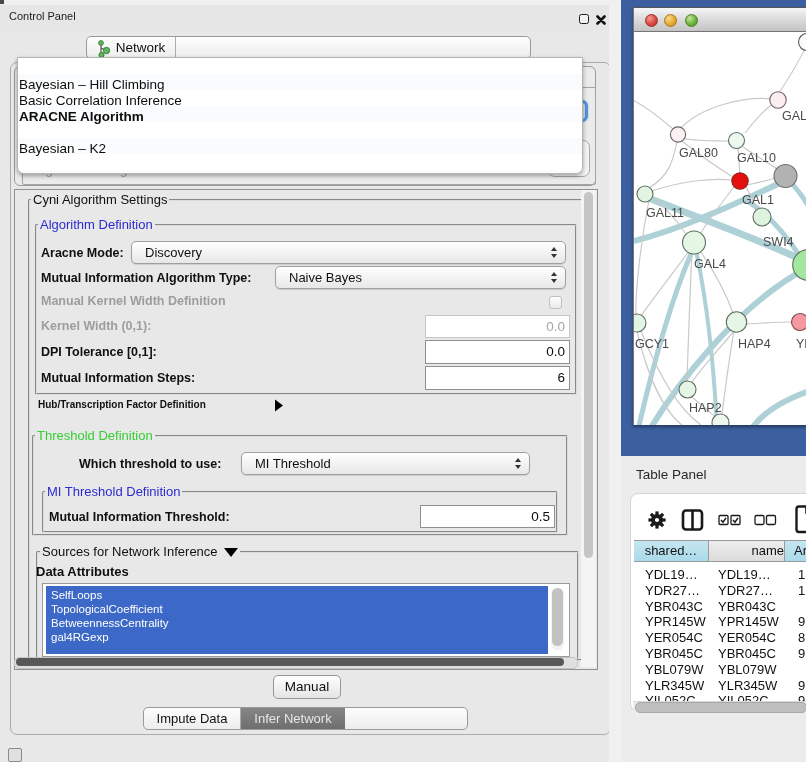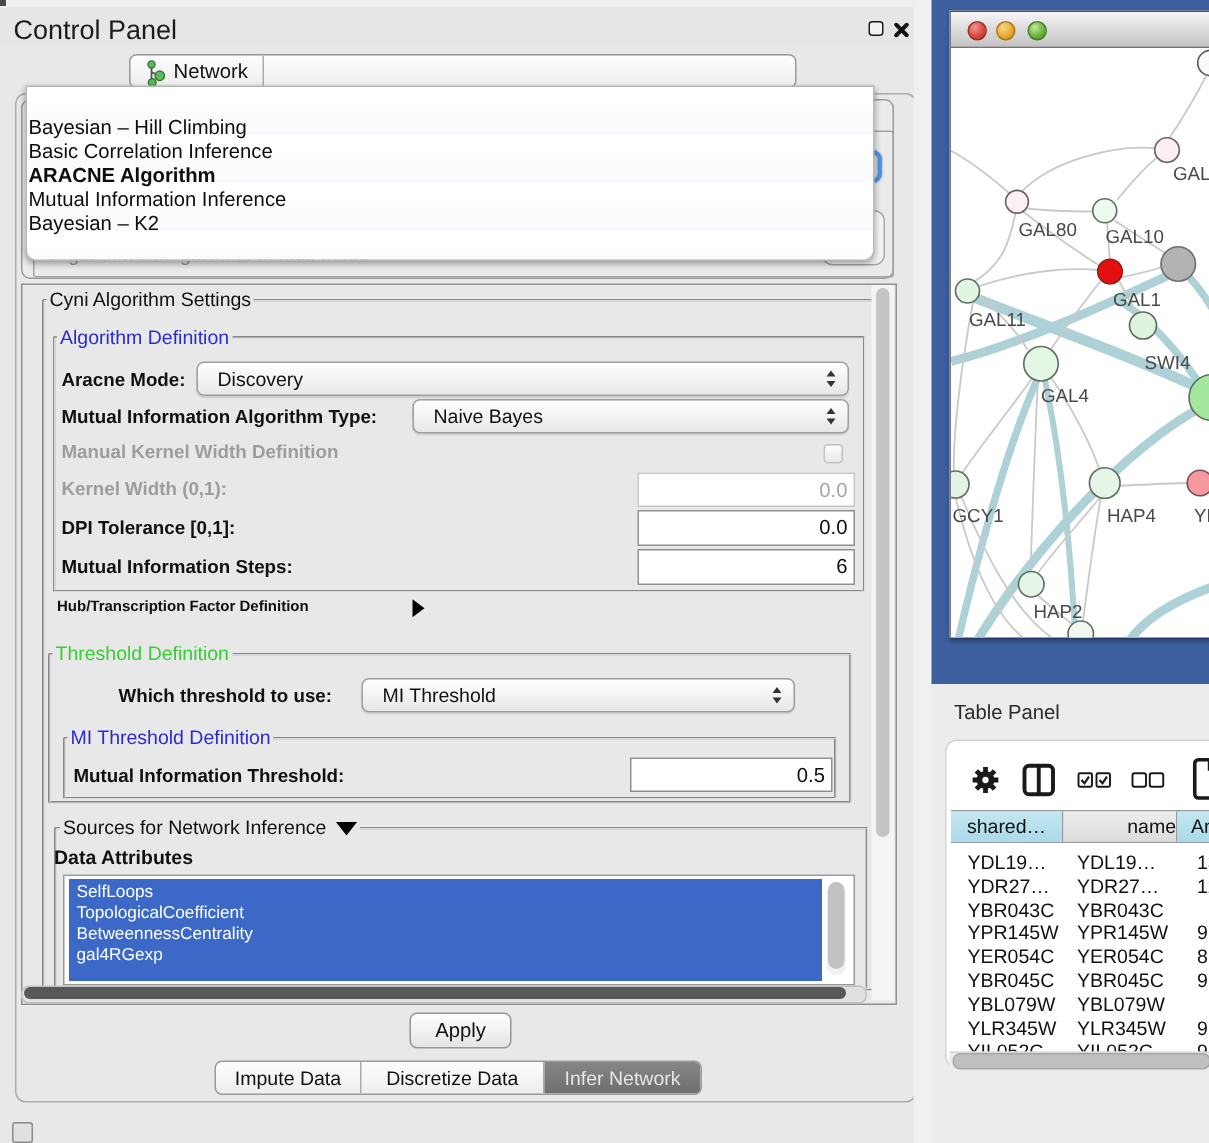--- a/index.html
+++ b/index.html
@@ -5,21 +5,21 @@
   html,body{margin:0;padding:0;}
   body{width:806px;height:762px;overflow:hidden;position:relative;
        font-family:"Liberation Sans",sans-serif;background:#f0f0f0;}
   .abs{position:absolute;}
   
   #lp{position:absolute;left:0;top:0;width:609px;height:762px;background:#e8e8e8;
       border-right:1px solid #cfcfcf;}
   #topstrip{position:absolute;left:0;top:0;width:609px;height:5px;background:#f0f0f0;}
   #corner{position:absolute;left:0;top:0;width:4px;height:4px;background:#4a4a4a;}
   #cpbar{position:absolute;left:0;top:5px;width:609px;height:26px;background:#e6e6e6;}
-  #cpbar .t{position:absolute;left:9px;top:5px;font-size:18px;color:#1c1c1c;}
+  #cpbar .t{position:absolute;left:9px;top:5px;font-size:11px;color:#1c1c1c;}
   #btnFloat{position:absolute;left:579px;top:14px;width:8px;height:8px;border:1.7px solid #1a1a1a;border-radius:2.5px;background:#f2f2f2;}
   
   .tabgrp{position:absolute;display:flex;border:1px solid #9a9a9a;border-radius:5px;
           background:linear-gradient(#fdfdfd,#ededed);overflow:hidden;}
   .tabgrp .seg{font-size:13.5px;font-weight:400;color:#111;text-align:center;
                display:flex;align-items:center;justify-content:center;border-right:1px solid #ababab;}
   .tabgrp .seg:last-child{border-right:none;}
   .tabgrp .sel{background:linear-gradient(#868686,#6e6e6e);color:#e6e6e6;}
   .bt .seg{font-weight:500;font-size:13px;}
   
@@ -169,42 +169,40 @@
   <div class="li" style="left:8px;top:19px;">TopologicalCoefficient</div>
   <div class="li" style="left:8px;top:33px;">BetweennessCentrality</div>
   <div class="li" style="left:8px;top:47px;">gal4RGexp</div>
   <div class="abs" style="left:508px;top:4px;width:13px;height:62px;background:#f2f2f2;border-radius:6px;"></div>
   <div class="abs" style="left:509px;top:4px;width:11px;height:58px;background:#c2c2c2;border-radius:6px;"></div>
 </div>
 
 <div class="abs" style="left:14px;top:657px;width:562px;height:10px;background:#e0e0e0;border:1px solid #c2c2c2;border-radius:5px;"></div>
 <div class="abs" style="left:16px;top:658px;width:548px;height:8px;background:#585858;border-radius:4px;"></div>
 
-<div id="applybtn">Apply</div>
+<div id="applybtn">Manual</div>
 
 <div class="tabgrp bt" style="left:143px;top:707px;width:323px;height:21px;">
   <div class="seg" style="width:96px;">Impute Data</div>
-  <div class="seg" style="width:121px;">Discretize Data</div>
   <div class="seg sel" style="width:104px;">Infer Network</div>
 </div>
 <div class="abs" style="left:8px;top:748px;width:12px;height:12px;border:1px solid #8a8a8a;background:#e0e0e0;border-radius:2px;"></div>
 
 <div id="vsb">
     <div id="vsbthumb"></div>
   </div>
 
 <div class="abs" style="left:570px;top:100px;width:12px;height:16px;border:3.5px solid #4f92e0;border-radius:6px;background:#d9d9d9;box-shadow:0 0 2px #8ab7ec;"></div>
 
 <div class="abs" style="left:34px;top:162px;font-size:13px;color:#9a9a9a;z-index:5;">Algorithm configured to default mode</div>
 
 <div id="ddwrap">
   <div class="it" style="top:19px;">Bayesian – Hill Climbing</div>
   <div class="it" style="top:35px;">Basic Correlation Inference</div>
   <div class="it" style="top:51px;font-weight:bold;">ARACNE Algorithm</div>
-  <div class="it" style="top:67px;">Mutual Information Inference</div>
   <div class="it" style="top:83px;">Bayesian – K2</div>
 </div>
 
 <svg class="abs" style="left:610px;top:343px;" width="7" height="9" viewBox="0 0 7 9">
     <path d="M5.5 1 L1.5 4.5 L5.5 8" stroke="#8a97ad" stroke-width="1.4" fill="none"></path>
   </svg>
 
 <div id="rside"></div>
 <div id="bluebg"></div>
 <div id="netwin">

